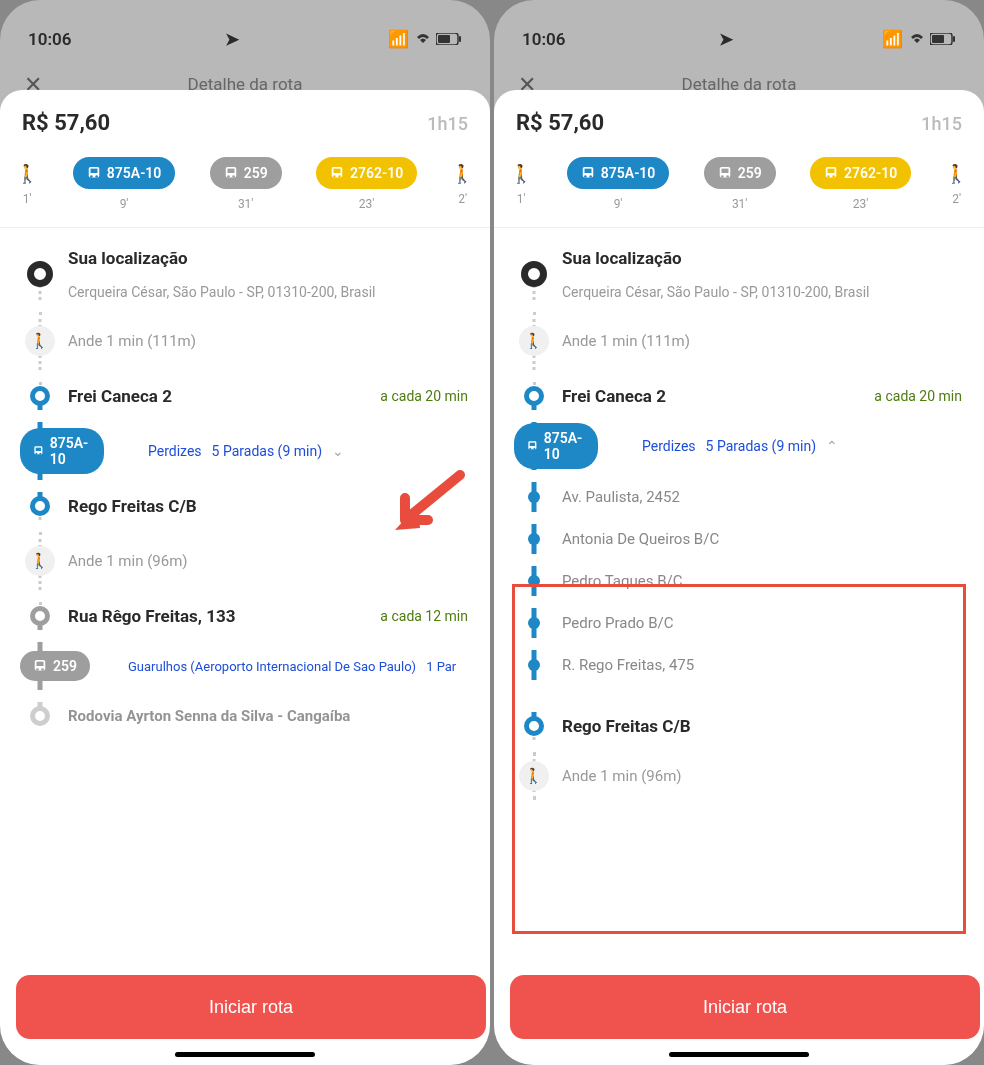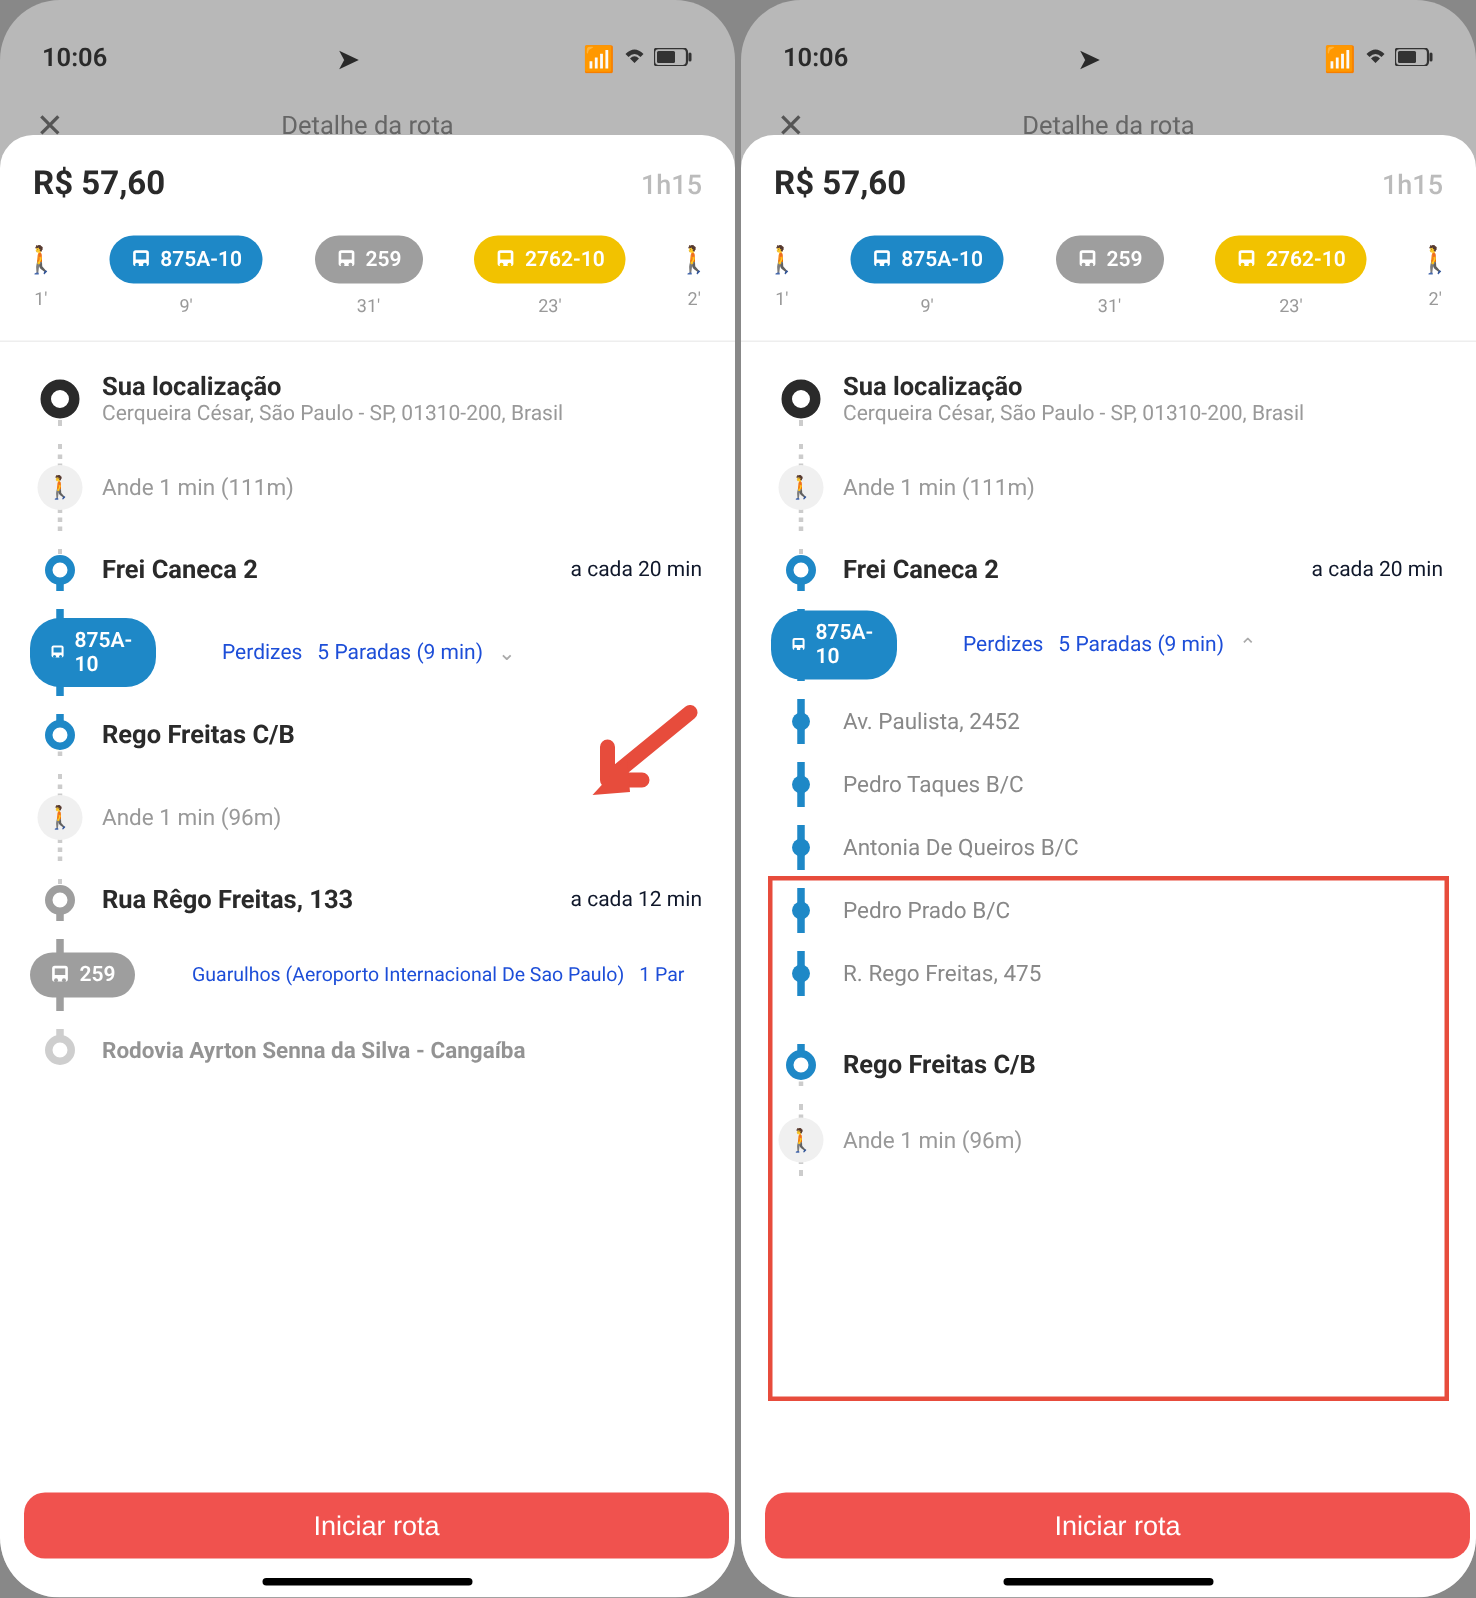--- a/index.html
+++ b/index.html
@@ -148,23 +148,23 @@
     background: #f0f0f0;
     display: flex;
     align-items: center; justify-content: center;
     font-size: 15px;
     color: #888;
     z-index: 2;
     position: relative;
   }
   .content-col { flex: 1; padding-left: 10px; }
   .stop-title { font-size: 17px; font-weight: 700; color: #2a2a2a; }
-  .stop-sub { font-size: 14px; color: #999; margin-top: 0; }
+  .stop-sub { font-size: 14px; color: #999; margin-top: 16px; }
   .walk-text { font-size: 15px; color: #999; }
-  .freq { font-size: 14px; color: #0f172a; }
+  .freq { font-size: 14px; color: #4d7c0f; }
   .row-right { margin-left: auto; text-align: right; }
   .bus-pill {
     display: inline-flex;
     align-items: center;
     gap: 6px;
     padding: 7px 13px;
     border-radius: 20px;
     font-size: 14px;
     font-weight: 600;
     color: #fff;
@@ -184,21 +184,21 @@
   .substop {
     font-size: 15px;
     color: #888;
     padding: 6px 0;
   }
   .start-btn {
     position: absolute;
     bottom: 26px;
     left: 16px;
     right: 4px;
-    height: 44px;
+    height: 64px;
     border-radius: 14px;
     background: #f0524e;
     color: #fff;
     font-size: 18px;
     font-weight: 500;
     display: flex;
     align-items: center;
     justify-content: center;
     border: none;
   }
@@ -588,30 +588,30 @@
         <div class="content-col">
             <div class="substop">Av. Paulista, 2452</div>
           </div>
       </div>
       <div class="row" style="min-height:34px">
         <div class="tl-col">
             <div class="tl-line blue"></div>
             <div class="node small"></div>
           </div>
         <div class="content-col">
-            <div class="substop">Pedro Taques B/C</div>
+            <div class="substop">Antonia De Queiros B/C</div>
           </div>
       </div>
       <div class="row" style="min-height:34px">
         <div class="tl-col">
             <div class="tl-line blue"></div>
             <div class="node small"></div>
           </div>
         <div class="content-col">
-            <div class="substop">Antonia De Queiros B/C</div>
+            <div class="substop">Pedro Taques B/C</div>
           </div>
       </div>
       <div class="row" style="min-height:34px">
         <div class="tl-col">
             <div class="tl-line blue"></div>
             <div class="node small"></div>
           </div>
         <div class="content-col">
             <div class="substop">Pedro Prado B/C</div>
           </div>

